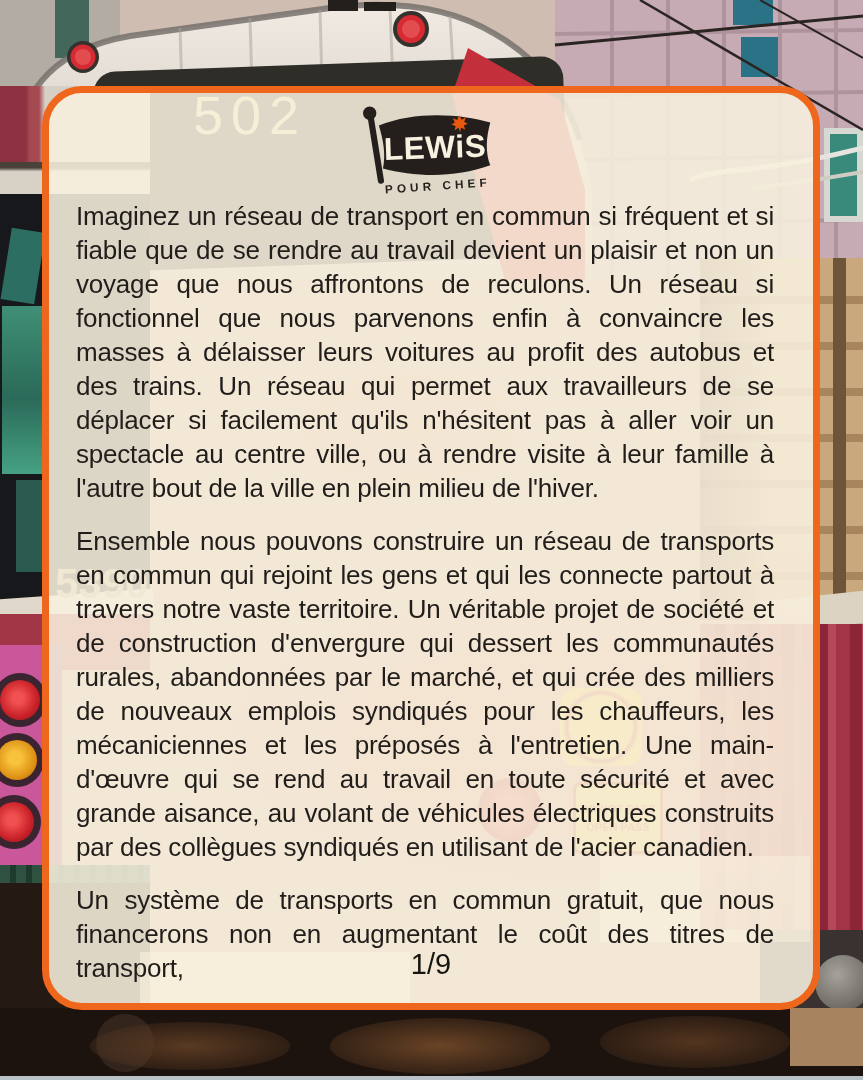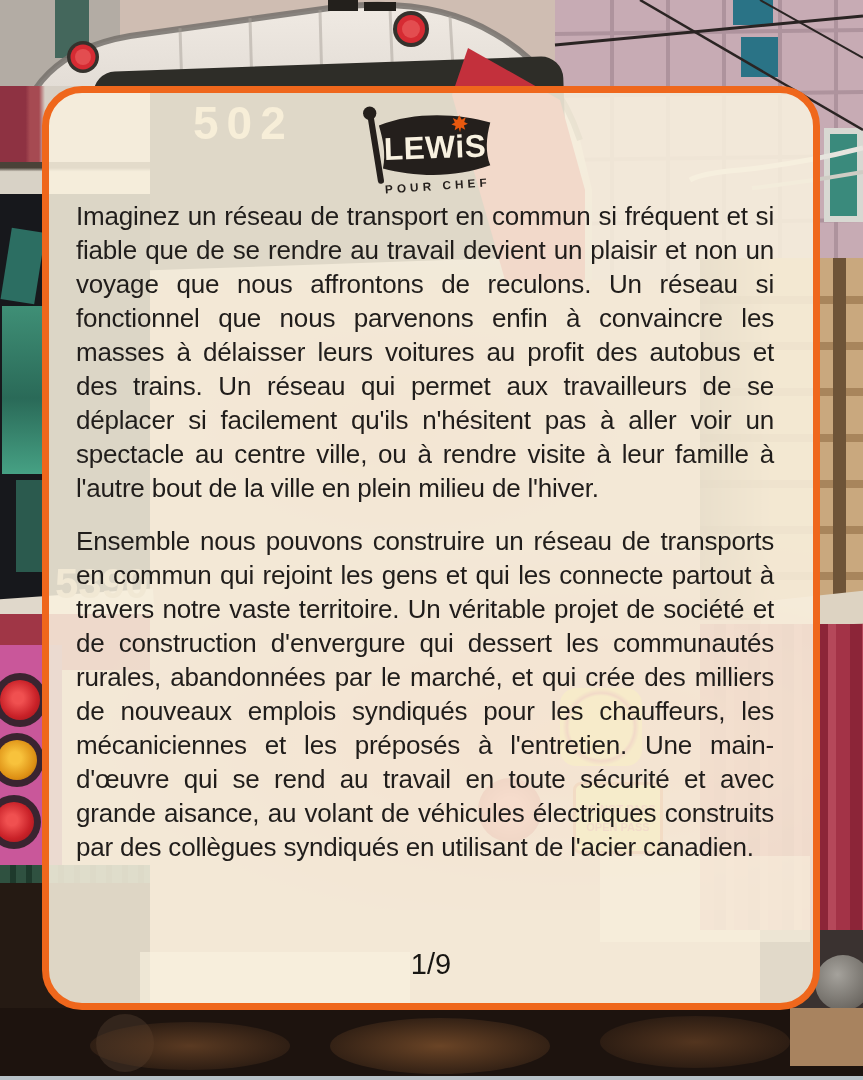--- a/index.html
+++ b/index.html
@@ -35,21 +35,21 @@
   .rs-tank{left:815px;top:955px;width:56px;height:56px;border-radius:50%;background:radial-gradient(circle at 40% 35%,#a5a29c,#6e6a64 70%,#4a4642);}
   
   .bottom{left:0;top:1008px;width:863px;height:72px;background:#1d130e;}
   .rust1{left:90px;top:14px;width:200px;height:48px;border-radius:50%;background:radial-gradient(#5a3a22,rgba(90,58,34,0));}
   .rust2{left:330px;top:10px;width:220px;height:56px;border-radius:50%;background:radial-gradient(#6a4426,rgba(106,68,38,0));}
   .rust3{left:600px;top:8px;width:190px;height:52px;border-radius:50%;background:radial-gradient(#53351f,rgba(83,53,31,0));}
   .wheel{left:96px;top:6px;width:58px;height:58px;border-radius:50%;background:#33251c;}
   .bt-tan{left:790px;top:0;width:73px;height:58px;background:#a8835f;}
   .bt-line{left:0;top:68px;width:863px;height:4px;background:#b8c2c8;}
   
-  .ghost-502{left:193px;top:96px;font-size:46px;font-weight:bold;letter-spacing:8px;color:#e9d9ae;}
+  .ghost-502{left:193px;top:84px;font-size:54px;font-weight:normal;letter-spacing:8px;color:#e9d9ae;}
   .ghost-4090{left:55px;top:560px;font-size:42px;font-weight:bold;color:#b9a98e;}
   .ghost-4006{left:420px;top:560px;font-size:42px;font-weight:bold;color:#b9a98e;}
   .ghost-pink{left:60px;top:530px;width:760px;height:380px;background:radial-gradient(ellipse at 70% 55%,rgba(224,120,100,.75),rgba(224,120,100,0) 70%);}
   .ghost-warm{left:150px;top:300px;width:520px;height:260px;background:radial-gradient(ellipse,rgba(200,130,95,.4),rgba(200,130,95,0) 70%);}
   .ghost-emblem{left:560px;top:688px;width:82px;height:78px;border-radius:16px;background:radial-gradient(circle,#e8c33a 55%,#c23a2c 60%,#e8c33a 68%);}
   .ghost-light{left:478px;top:778px;width:64px;height:64px;border-radius:50%;background:radial-gradient(circle,#e04848 30%,#b5201f 70%);}
   .ghost-sign{left:573px;top:782px;width:84px;height:66px;background:#e5c943;border:3px solid #c2410c;border-radius:8px;
     display:flex;flex-direction:column;align-items:center;justify-content:center;gap:6px;}
   .ghost-sign span{font-size:11px;font-weight:bold;color:#c24a38;white-space:nowrap;}
   .ghost-lite1{left:140px;top:952px;width:270px;height:52px;background:rgba(255,254,240,.6);}
@@ -203,17 +203,18 @@
         <g transform="translate(103,22) rotate(-3) scale(1.15)">
           <path d="M0 -7 L2 -3 L5.5 -5 L4 -1 L7 0.5 L3.5 2 L4.5 5.5 L1 3.5 L0 7.5 L-1 3.5 L-4.5 5.5 L-3.5 2 L-7 0.5 L-4 -1 L-5.5 -5 L-2 -3 Z" fill="#e8590f"></path>
         </g>
         <text x="82" y="87" text-anchor="middle" transform="rotate(-4 82 87)" style="font-family:'Liberation Sans',sans-serif;font-weight:bold;font-size:11.5px;letter-spacing:4px;" fill="#241f1c">POUR CHEF</text>
       </svg>
     </div>
 
     <div class="body-text">
       <p>Imaginez un réseau de transport en commun si fréquent et si fiable que de se rendre au travail devient un plaisir et non un voyage que nous affrontons de reculons. Un réseau si fonctionnel que nous parvenons enfin à convaincre les masses à délaisser leurs voitures au profit des autobus et des trains. Un réseau qui permet aux travailleurs de se déplacer si facilement qu'ils n'hésitent pas à aller voir un spectacle au centre ville, ou à rendre visite à leur famille à l'autre bout de la ville en plein milieu de l'hiver.</p>
       <p>Ensemble nous pouvons construire un réseau de transports en commun qui rejoint les gens et qui les connecte partout à travers notre vaste territoire. Un véritable projet de société et de construction d'envergure qui dessert les communautés rurales, abandonnées par le marché, et qui crée des milliers de nouveaux emplois syndiqués pour les chauffeurs, les mécaniciennes et les préposés à l'entretien. Une main-d'œuvre qui se rend au travail en toute sécurité et avec grande aisance, au volant de véhicules électriques construits par des collègues syndiqués en utilisant de l'acier canadien.</p>
+      <p>Un système de transports en commun gratuit, que nous financerons non en augmentant le coût des titres de transport,</p>
     </div>
 
     <div class="page-indicator">1/9</div>
   </div>
 </div>
 
 </body></html>

